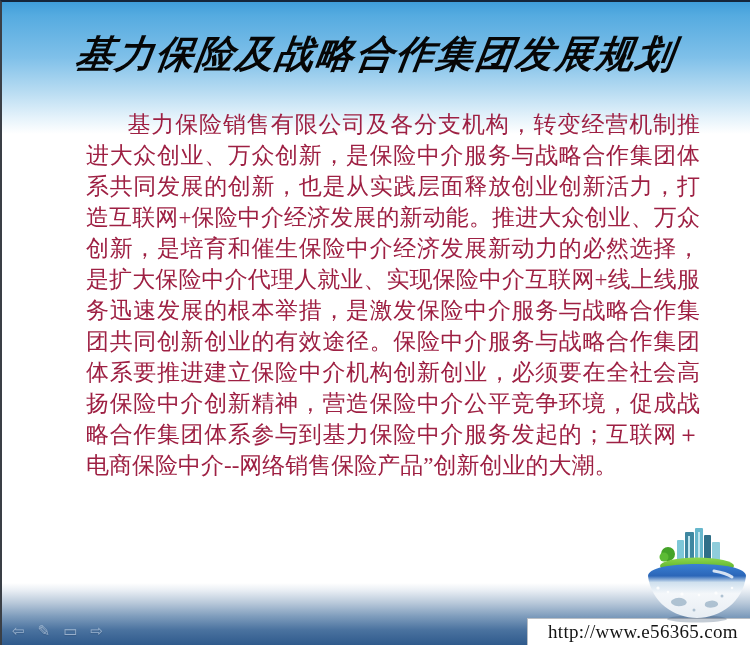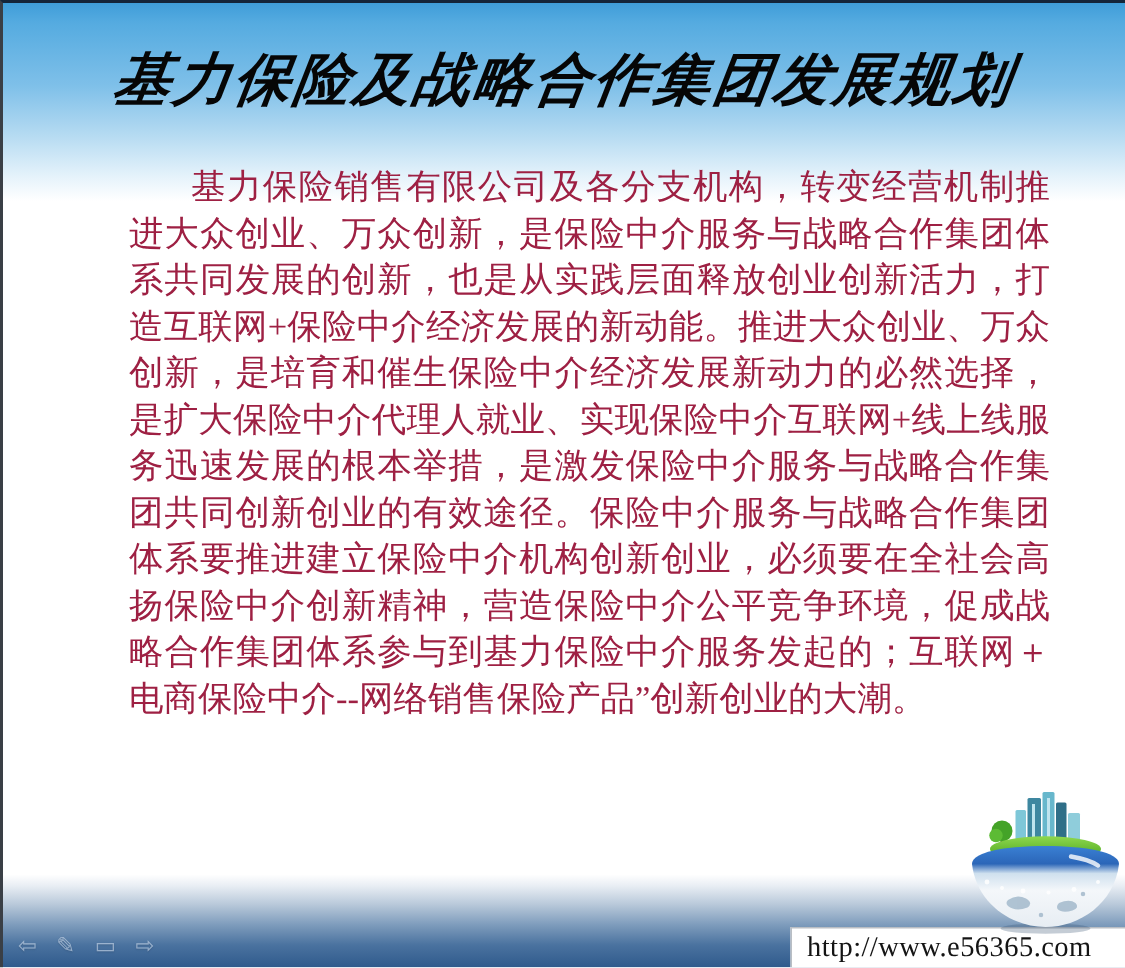--- a/index.html
+++ b/index.html
@@ -58,21 +58,21 @@
     position:absolute;left:642px;top:524px;width:106px;height:100px;
     z-index:4;
   }
   .url-box{
     position:absolute;right:0;bottom:0;width:223px;height:27px;
     background:#ffffff;
     border-top:1px solid #b9bec4;
     border-left:1px solid #b9bec4;
     box-sizing:border-box;
     display:flex;align-items:center;
-    padding-left:10px;
+    padding-left:20px;
     z-index:3;
   }
   .url-box span{
     font-family:"Liberation Serif",serif;
     font-size:19px;color:#141414;
     letter-spacing:0.3px;
     white-space:nowrap;
   }
 </style>
 </head>

